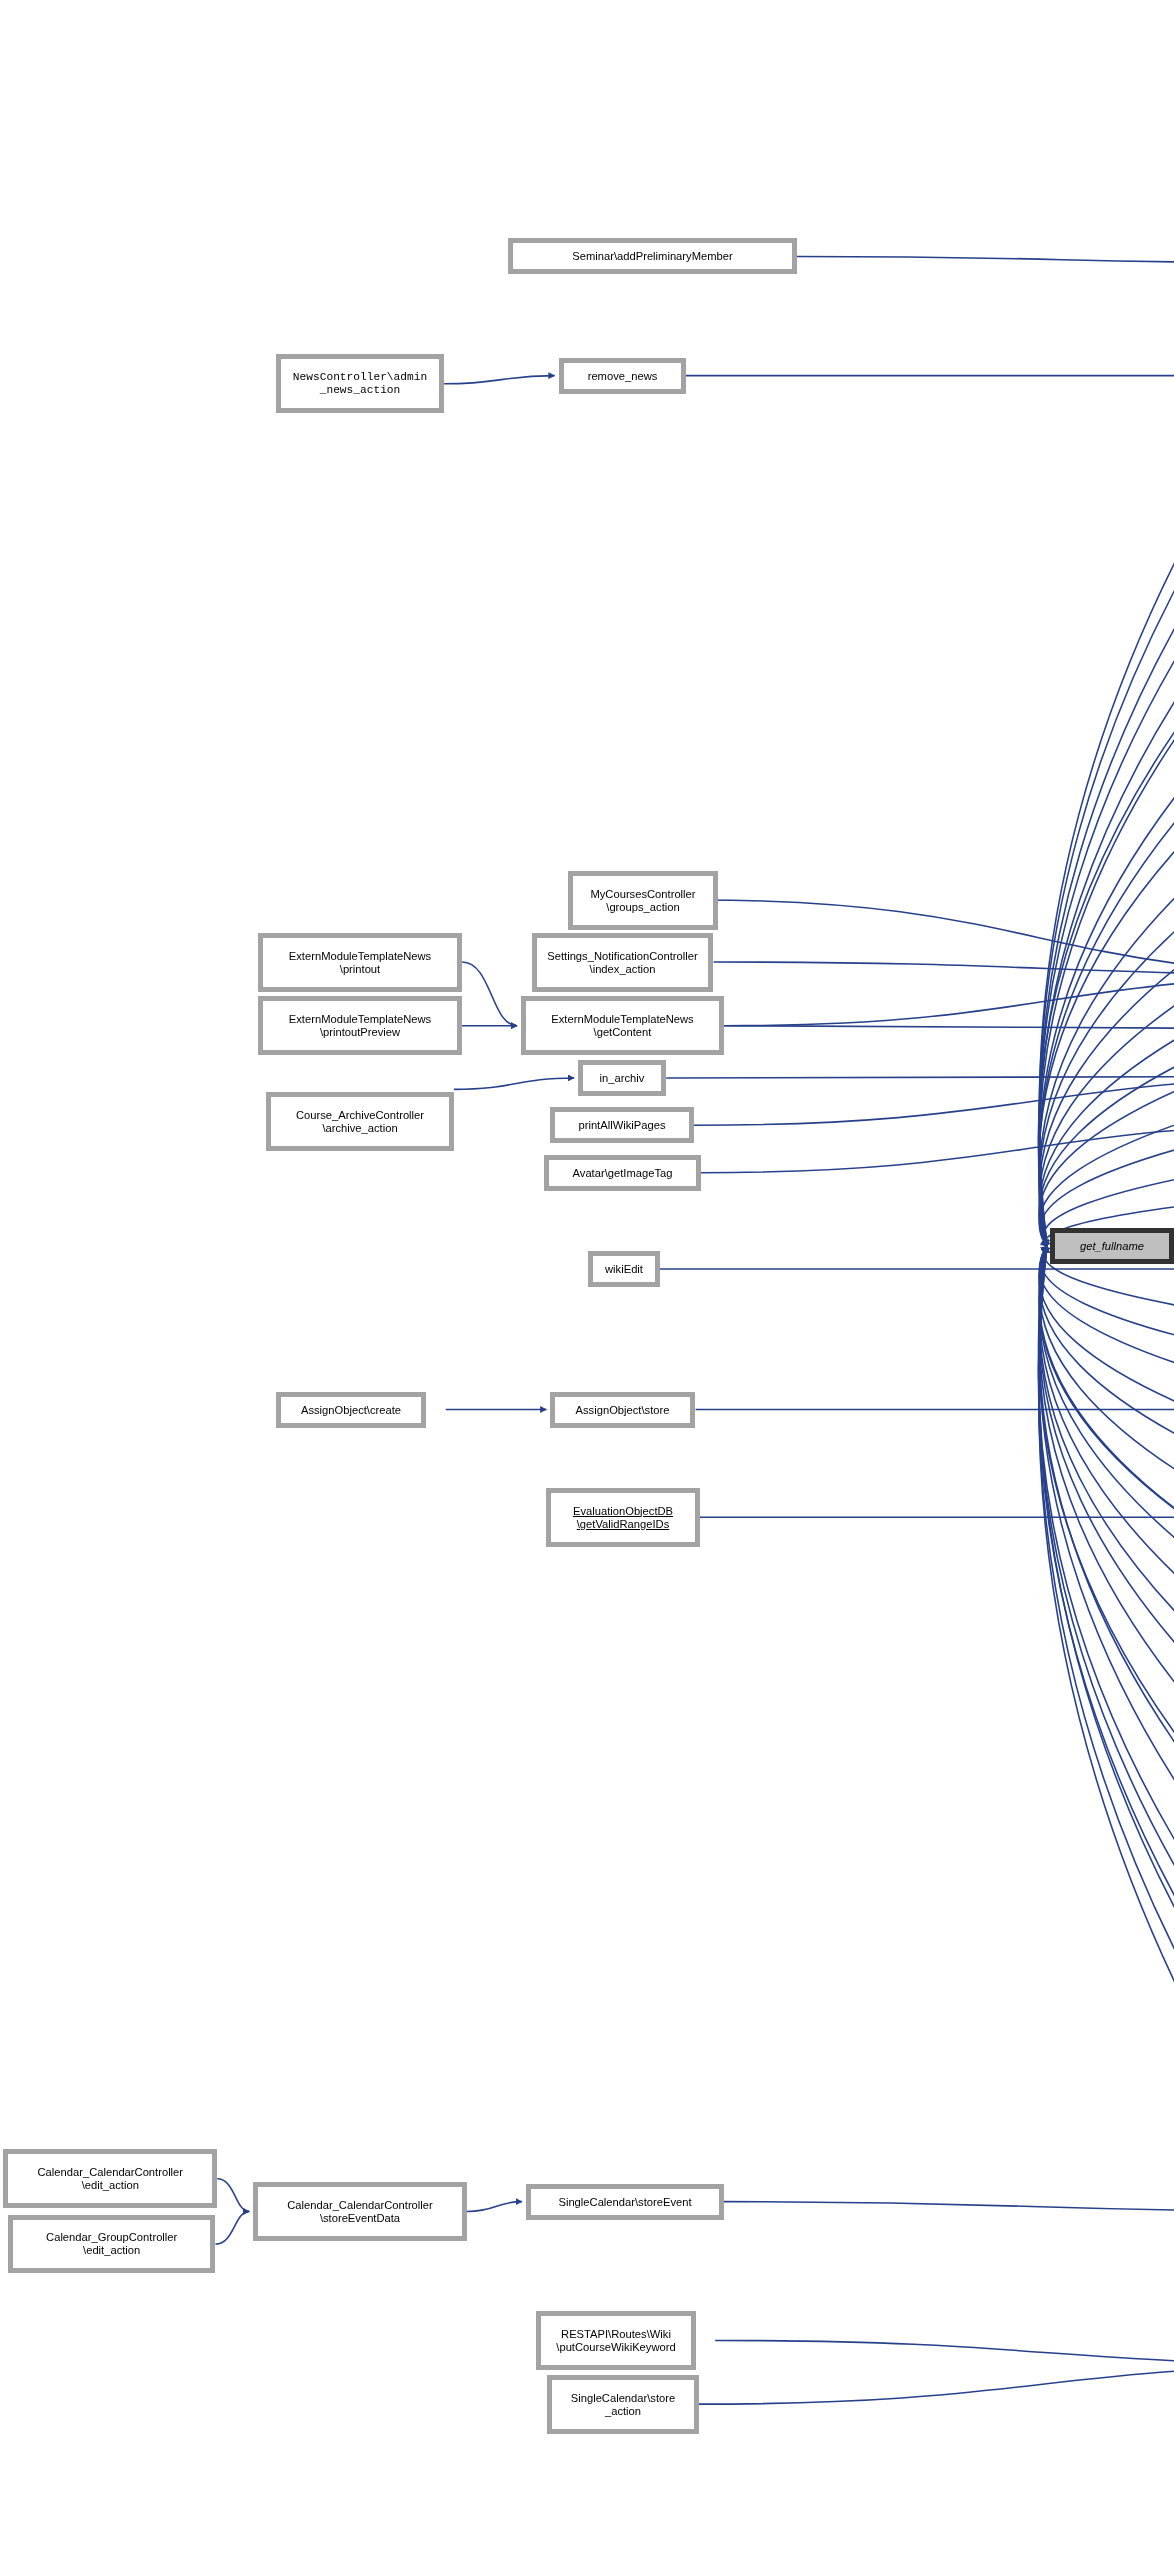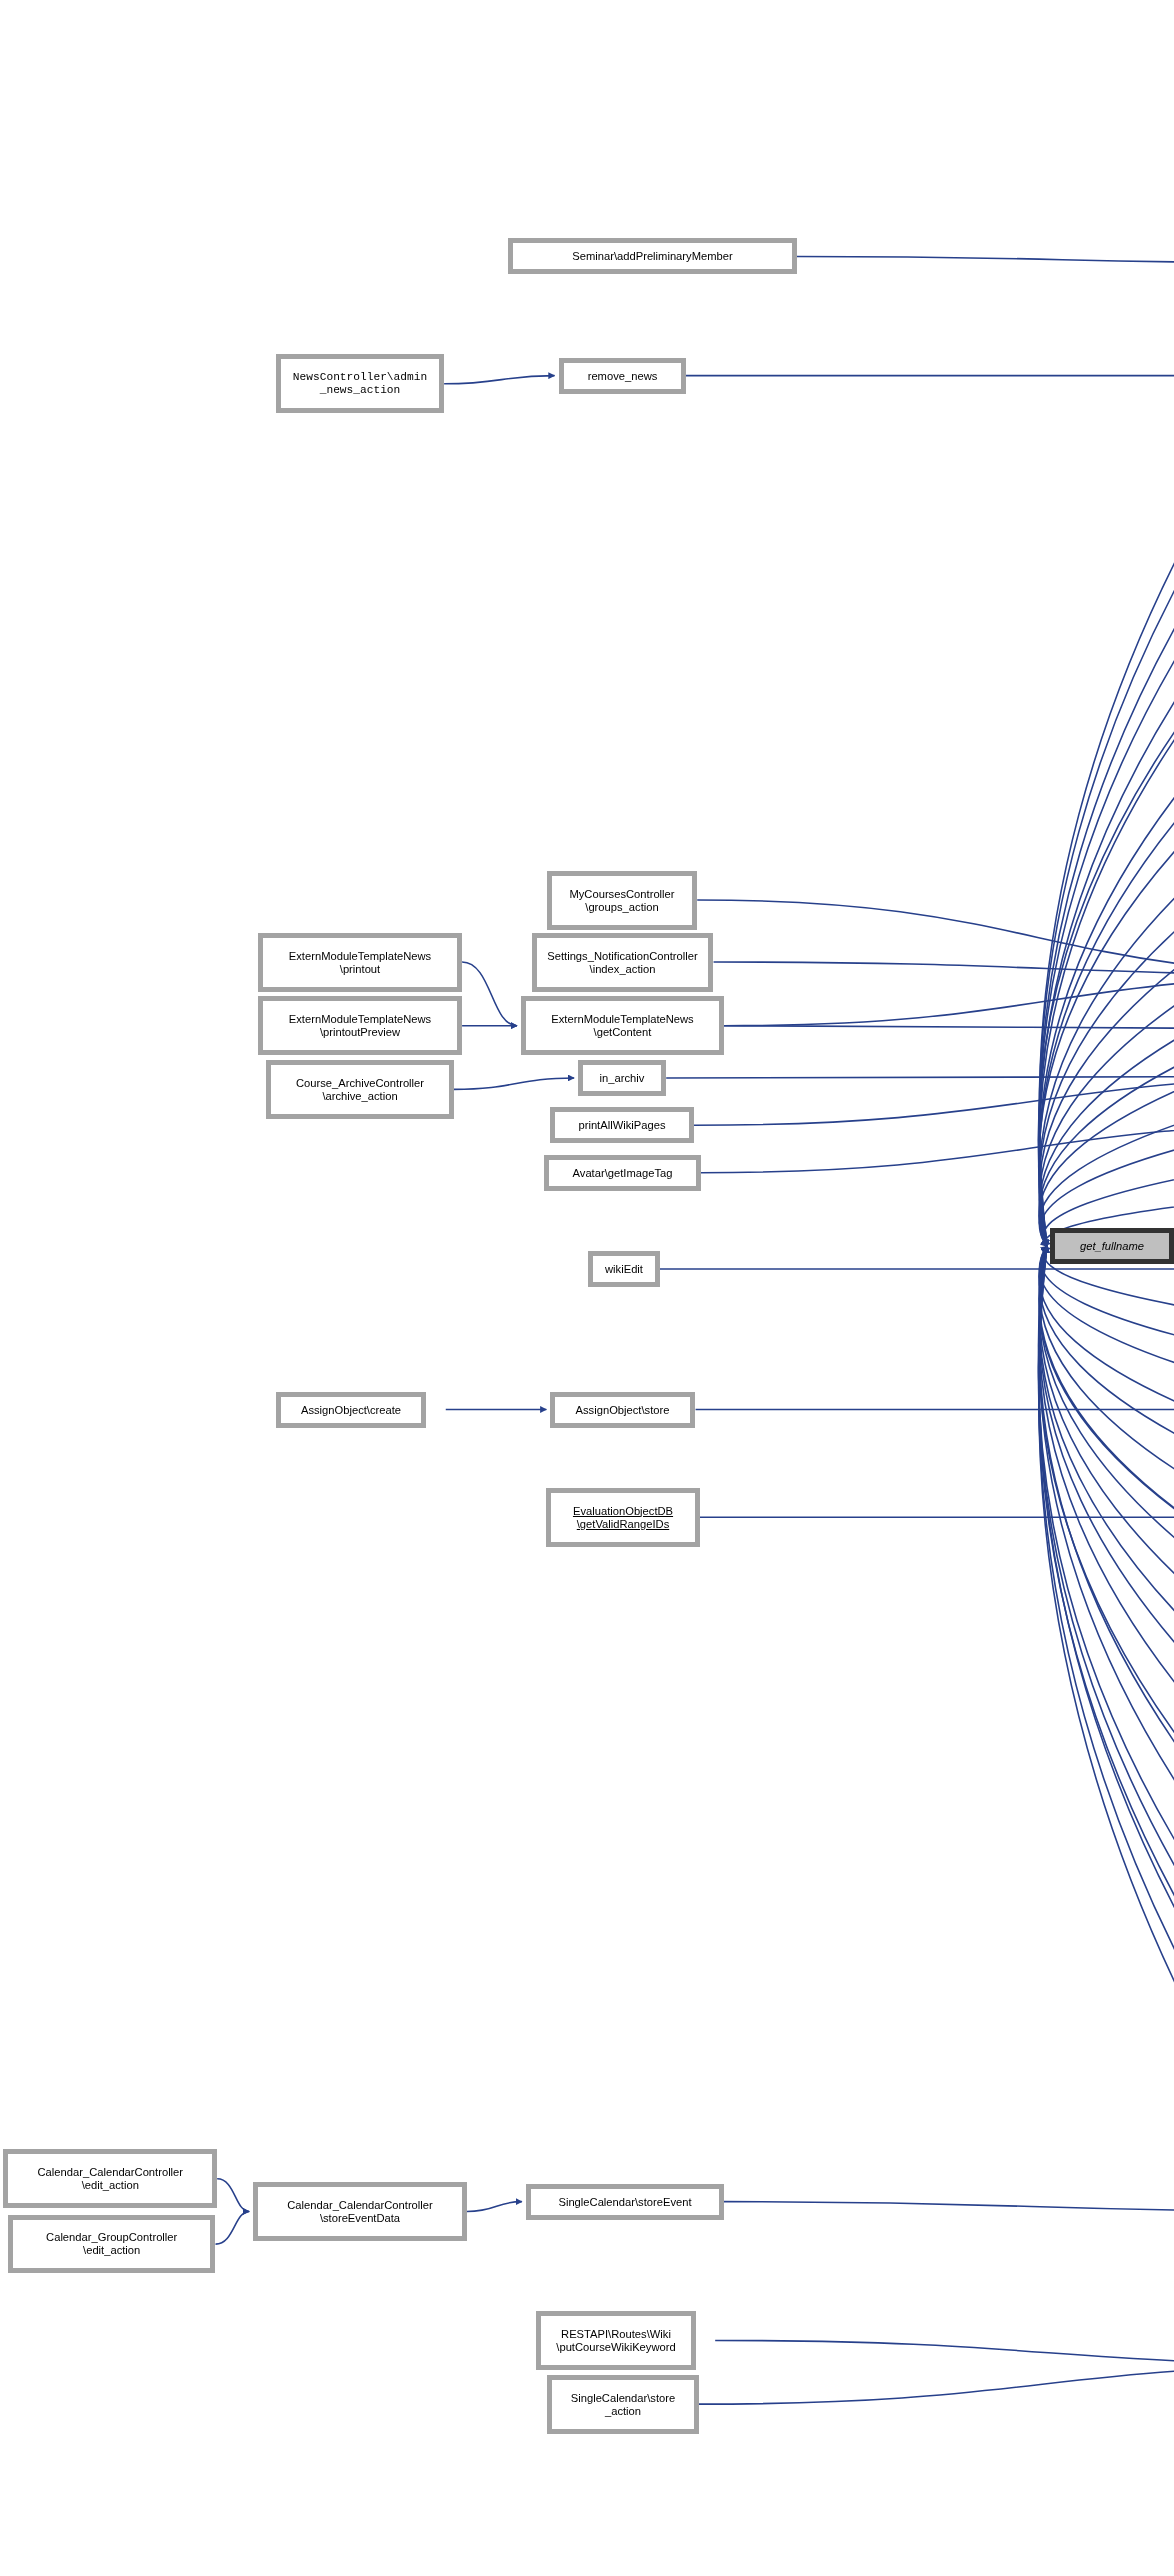--- a/index.html
+++ b/index.html
@@ -121,31 +121,31 @@
       <path d="M219.02086230876216,2279.808066759388 C238.10222531293462,2279.808066759388 238.10222531293462,2246.623087621697 253.18358831710708,2246.623087621697" fill="none" stroke="#27408b" stroke-width="1.6" marker-end="url(#arrow)"></path>
       <path d="M474.54520166898465,2246.623087621697 C504.4116828929068,2246.623087621697 504.4116828929068,2236.667593880389 530.278164116829,2236.667593880389" fill="none" stroke="#27408b" stroke-width="1.6" marker-end="url(#arrow)"></path>
       <path d="M735.047287899861,2236.667593880389 C1047.8157162726009,2236.667593880389 1047.8157162726009,2246.623087621697 1356.5841446453408,2246.623087621697" fill="none" stroke="#27408b" stroke-width="1.6" marker-end="url(#arrow)"></path>
       <path d="M726.7510431154382,2377.703755215577 C1065.2378303198886,2377.703755215577 1065.2378303198886,2402.5924895688454 1399.7246175243392,2402.5924895688454" fill="none" stroke="#27408b" stroke-width="1.6" marker-end="url(#arrow)"></path>
       <path d="M710.1585535465924,2442.4144645340753 C1056.941585535466,2442.4144645340753 1056.941585535466,2402.5924895688454 1399.7246175243392,2402.5924895688454" fill="none" stroke="#27408b" stroke-width="1.6" marker-end="url(#arrow)"></path>
     </svg>
 <div class="node" style="left: 508px; top: 238px; width: 289px; height: 36px;">Seminar\addPreliminaryMember</div>
     <div class="node" style="left: 276px; top: 354px; width: 168px; height: 59px; font-family: Liberation Mono, monospace;">NewsController\admin
 _news_action</div>
     <div class="node" style="left: 559px; top: 358px; width: 127px; height: 36px;">remove_news</div>
-    <div class="node" style="left: 547px; top: 871px; width: 150px; height: 59px;">MyCoursesController
+    <div class="node" style="left: 568px; top: 871px; width: 150px; height: 59px;">MyCoursesController
 \groups_action</div>
     <div class="node" style="left: 258px; top: 933px; width: 204px; height: 59px;">ExternModuleTemplateNews
 \printout</div>
     <div class="node" style="left: 532px; top: 933px; width: 181px; height: 59px;">Settings_NotificationController
 \index_action</div>
     <div class="node" style="left: 258px; top: 996px; width: 204px; height: 59px;">ExternModuleTemplateNews
 \printoutPreview</div>
     <div class="node" style="left: 521px; top: 996px; width: 203px; height: 59px;">ExternModuleTemplateNews
 \getContent</div>
-    <div class="node" style="left: 266px; top: 1060px; width: 188px; height: 59px;">Course_ArchiveController
+    <div class="node" style="left: 266px; top: 1092px; width: 188px; height: 59px;">Course_ArchiveController
 \archive_action</div>
     <div class="node" style="left: 578px; top: 1060px; width: 88px; height: 36px;">in_archiv</div>
     <div class="node" style="left: 550px; top: 1107px; width: 144px; height: 36px;">printAllWikiPages</div>
     <div class="node" style="left: 544px; top: 1155px; width: 157px; height: 36px;">Avatar\getImageTag</div>
     <div class="node" style="left: 588px; top: 1251px; width: 72px; height: 36px;">wikiEdit</div>
     <div class="node" style="left: 276px; top: 1392px; width: 150px; height: 36px;">AssignObject\create</div>
     <div class="node" style="left: 550px; top: 1392px; width: 145px; height: 36px;">AssignObject\store</div>
     <div class="node" style="left: 546px; top: 1488px; width: 154px; height: 59px; text-decoration: underline;">EvaluationObjectDB
 \getValidRangeIDs</div>
     <div class="node" style="left: 3.3px; top: 2149px; width: 214px; height: 59px;">Calendar_CalendarController

